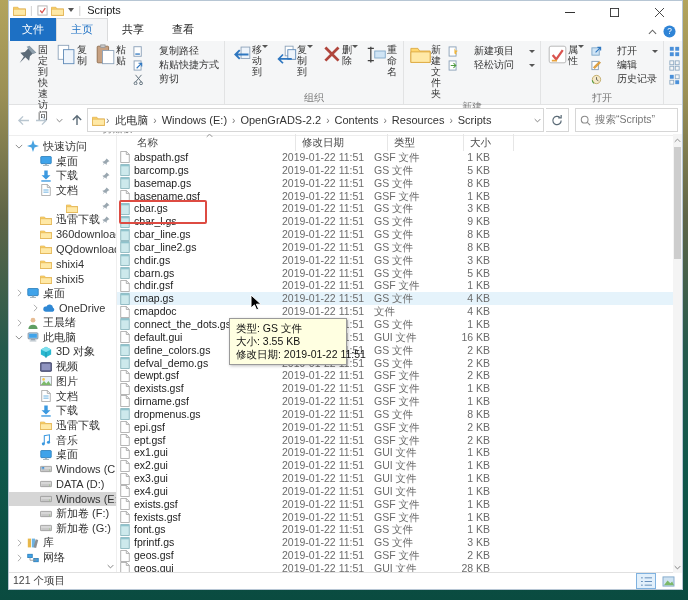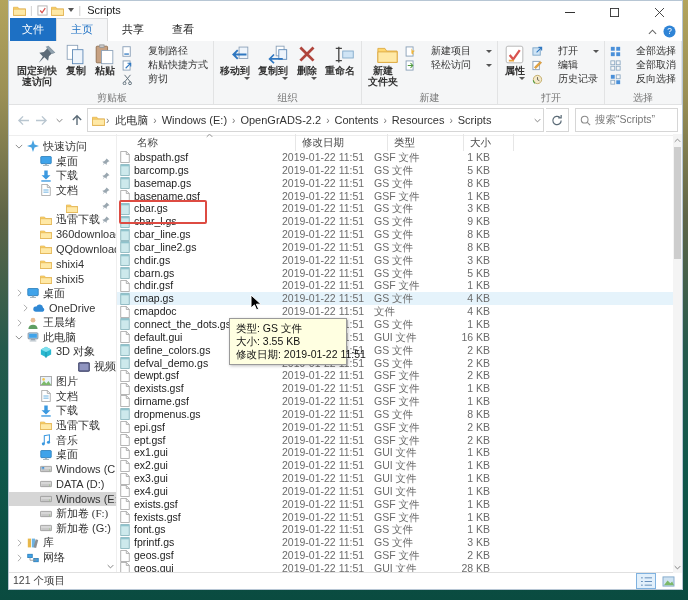--- a/index.html
+++ b/index.html
@@ -25,21 +25,21 @@
   .tabrow{height:22px;display:flex;align-items:flex-end;padding-left:0;position:relative;background:#fff;}
   .tab{padding:3px 14px 4px;font-size:11px;color:#222;}
   .tab-file{background:#1d70c4;color:#fff;margin-left:1px;padding:4px 12px;}
   .tab-active{background:#f5f6f7;border:1px solid #dadbdc;border-bottom:none;color:#1d70c4;}
   .ribbon-extras{position:absolute;top:24px;right:6px;display:flex;gap:6px;align-items:center;z-index:25;}
 
   
   .ribbon{height:63px;background:#f5f6f7;border-bottom:1px solid #e1e2e3;display:flex;align-items:stretch;padding-left:2px;}
   .rgroup{display:flex;flex-direction:column;justify-content:space-between;border-right:1px solid #e2e3e4;padding:2px 2px 0;box-sizing:border-box;}
   .rgroup-row{display:flex;align-items:flex-start;}
-  .rbtn-large{display:flex;flex-direction:column;align-items:flex-end;padding:1px 4px;font-size:10px;line-height:11px;color:#333;text-align:center;white-space:pre-line;font-weight:bold;}
+  .rbtn-large{display:flex;flex-direction:row;align-items:flex-start;padding:1px 4px;font-size:10px;line-height:11px;color:#333;text-align:center;white-space:pre-line;}
   .rbtn-large .ic svg{width:21px;height:21px;}
   .rsmall-stack{display:flex;flex-direction:column;gap:2px;padding:2px 3px 0;}
   .rbtn-small{display:flex;align-items:center;gap:15px;font-size:10px;color:#333;height:12px;white-space:nowrap;}
   .rbtn-small .ic svg{width:11px;height:11px;}
   .rgroup-label{font-size:10px;color:#777;text-align:center;height:13px;line-height:13px;}
   .darr{width:0;height:0;border-left:3px solid transparent;border-right:3px solid transparent;border-top:3px solid #555;margin-top:1px;}
 
   
   .addressrow{height:30px;display:flex;align-items:center;padding:0 4px 0 6px;gap:2px;border-bottom:1px solid #eee;}
   .navbtn{width:16px;height:20px;display:flex;align-items:center;justify-content:center;}
@@ -557,21 +557,21 @@
           </span>
           <span class="ic">
             <svg viewBox="0 0 16 14">
               <rect x="1" y="1" width="14" height="9.5" rx="1" fill="#3fa3ea" stroke="#2077b5"></rect>
               <rect x="6.5" y="10.7" width="3" height="1.6" fill="#9fb0bb"></rect>
               <rect x="4" y="12.4" width="8" height="1.2" fill="#9fb0bb"></rect>
             </svg>
           </span>
           <span class="side-lbl">桌面</span>
         </div>
-        <div class="side-item" style="padding-left: 12px;">
+        <div class="side-item" style="padding-left: 22px;">
           <span class="side-chev">
             <svg width="5" height="8" viewBox="0 0 6 10">
               <path d="M1 1l4 4-4 4" fill="none" stroke="#aaa" stroke-width="1.2"></path>
             </svg>
           </span>
           <span class="ic">
             <svg viewBox="0 0 16 11">
               <path d="M4 10.5a3.5 3.5 0 1 1 .6-6.9A4.6 4.6 0 0 1 13.4 5 3 3 0 0 1 13 10.5z" fill="#2f88d4"></path>
             </svg>
           </span>
@@ -611,21 +611,21 @@
           <span class="side-chev"></span>
           <span class="ic">
             <svg viewBox="0 0 14 14">
               <path d="M7 1l6 3v6l-6 3-6-3V4z" fill="#29b8d0"></path>
               <path d="M7 1l6 3-6 3-6-3z" fill="#7fe0ee"></path>
               <path d="M7 7v7" stroke="#1691a8"></path>
             </svg>
           </span>
           <span class="side-lbl">3D 对象</span>
         </div>
-        <div class="side-item" style="padding-left: 19px; margin-left: 38px;">
+        <div class="side-item" style="padding-left: 19px;">
           <span class="side-chev"></span>
           <span class="ic">
             <svg viewBox="0 0 15 12">
               <rect x=".5" y=".5" width="14" height="11" rx="1.5" fill="#5a5f87" stroke="#41466b"></rect>
               <rect x="2" y="2" width="11" height="8" fill="#8f94c0"></rect>
             </svg>
           </span>
           <span class="side-lbl">视频</span>
         </div>
         <div class="side-item" style="padding-left: 19px;">
@@ -724,21 +724,21 @@
           <span class="side-chev"></span>
           <span class="ic">
             <svg viewBox="0 0 16 10">
               <rect x=".5" y="1.5" width="15" height="7" rx="1" fill="#d7d7d7" stroke="#8e8e8e"></rect>
               <rect x="1.8" y="5.6" width="12.4" height="1.6" fill="#bdbdbd"></rect>
               <circle cx="13" cy="6.4" r=".7" fill="#7db95c"></circle>
             </svg>
           </span>
           <span class="side-lbl">Windows (E:)</span>
         </div>
-        <div class="side-item" style="padding-left: 19px; font-family: Liberation Serif, serif;">
+        <div class="side-item" style="padding-left: 19px;">
           <span class="side-chev"></span>
           <span class="ic">
             <svg viewBox="0 0 16 10">
               <rect x=".5" y="1.5" width="15" height="7" rx="1" fill="#d7d7d7" stroke="#8e8e8e"></rect>
               <rect x="1.8" y="5.6" width="12.4" height="1.6" fill="#bdbdbd"></rect>
               <circle cx="13" cy="6.4" r=".7" fill="#7db95c"></circle>
             </svg>
           </span>
           <span class="side-lbl">新加卷 (F:)</span>
         </div>

